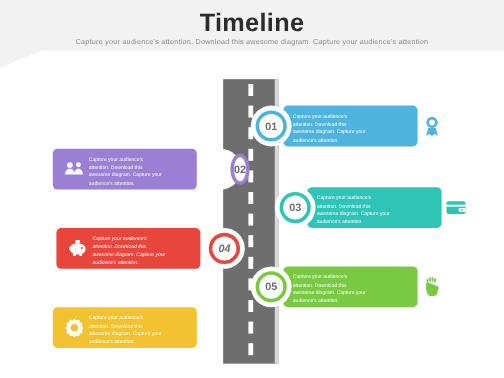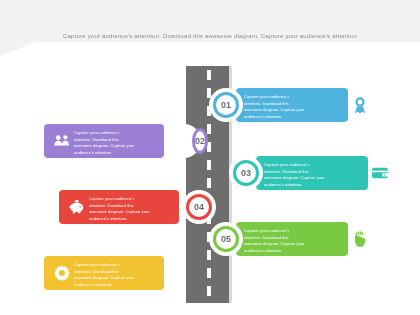--- a/index.html
+++ b/index.html
@@ -154,20 +154,21 @@
     font-weight: bold;
     color: #6d6d6d;
   }
 </style>
 </head>
 <body>
 
 <div id="slide">
 
   <div class="topband"></div>
+  <div class="title">Timeline</div>
   <div class="subtitle">Capture your audience's attention. Download this awesome diagram. Capture your audience's attention</div>
 
   <div class="road-edge-l"></div>
   <div class="road"></div>
   <div class="road-edge-r"></div>
   <div class="road-dashes" id="road-dashes">
       <div class="dash" style="top: 4px;"></div>
       <div class="dash" style="top: 22px;"></div>
       <div class="dash" style="top: 40px;"></div>
       <div class="dash" style="top: 58px;"></div>
@@ -232,21 +233,21 @@
         <circle cx="18.3" cy="14.6" r="1.1" fill="#2ec4b6"></circle>
       </svg>
     </div>
     <div class="marker" style="left:209px;">
       <div class="marker-inner" style="border-color:#2ec4b6;">
         <span class="marker-num">03</span>
       </div>
     </div>
   </div>
 
-  <div class="row" style="top:190px; left:15px; width:384px;">
+  <div class="row" style="top:190px; left:3px; width:384px;font-style:italic;">
     <div class="bar bar-left" style="left:44px; width:120px; background:#e8453c;">
       <div class="bar-text">Capture your audience's attention. Download this awesome diagram. Capture your audience's attention.</div>
     </div>
     <div class="iconbox" style="left:52px;">
       <svg width="18" height="18" viewBox="0 0 24 24" fill="#ffffff">
         <path d="M3 12.4 C3 8.6 7 6.4 11.6 6.4 C16.2 6.4 20.4 8.8 20.4 12.6 C20.4 15.2 18.6 17 16.6 17.9 L16.6 20.4 L13.6 20.4 L13.6 18.7 L9.4 18.7 L9.4 20.4 L6.4 20.4 L6.4 17.5 C4.4 16.4 3 14.7 3 12.4 Z"></path>
         <circle cx="16.2" cy="11.6" r="1.05" fill="#e8453c"></circle>
         <rect x="9" y="2.6" width="5.2" height="3.4" rx="1.2"></rect>
         <rect x="2" y="10.4" width="2.4" height="3.4" rx="1"></rect>
       </svg>

